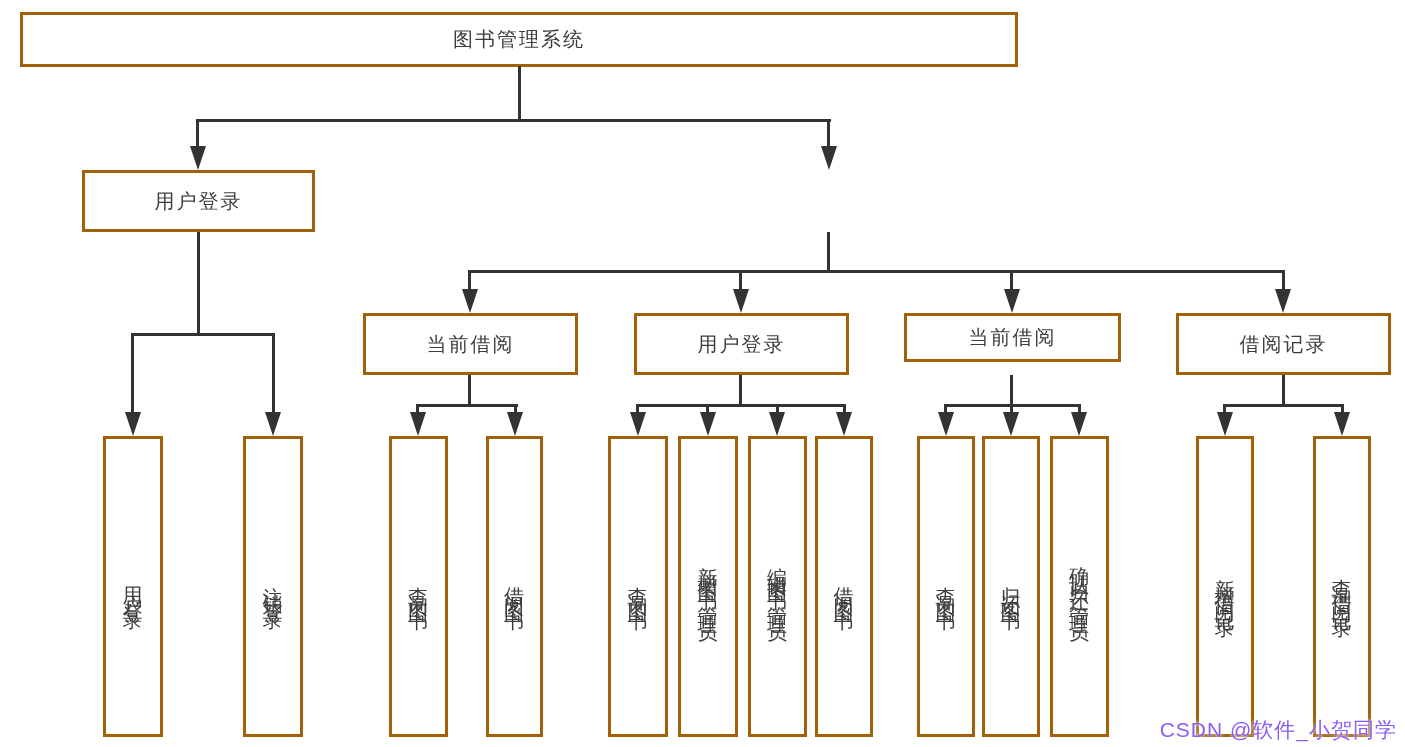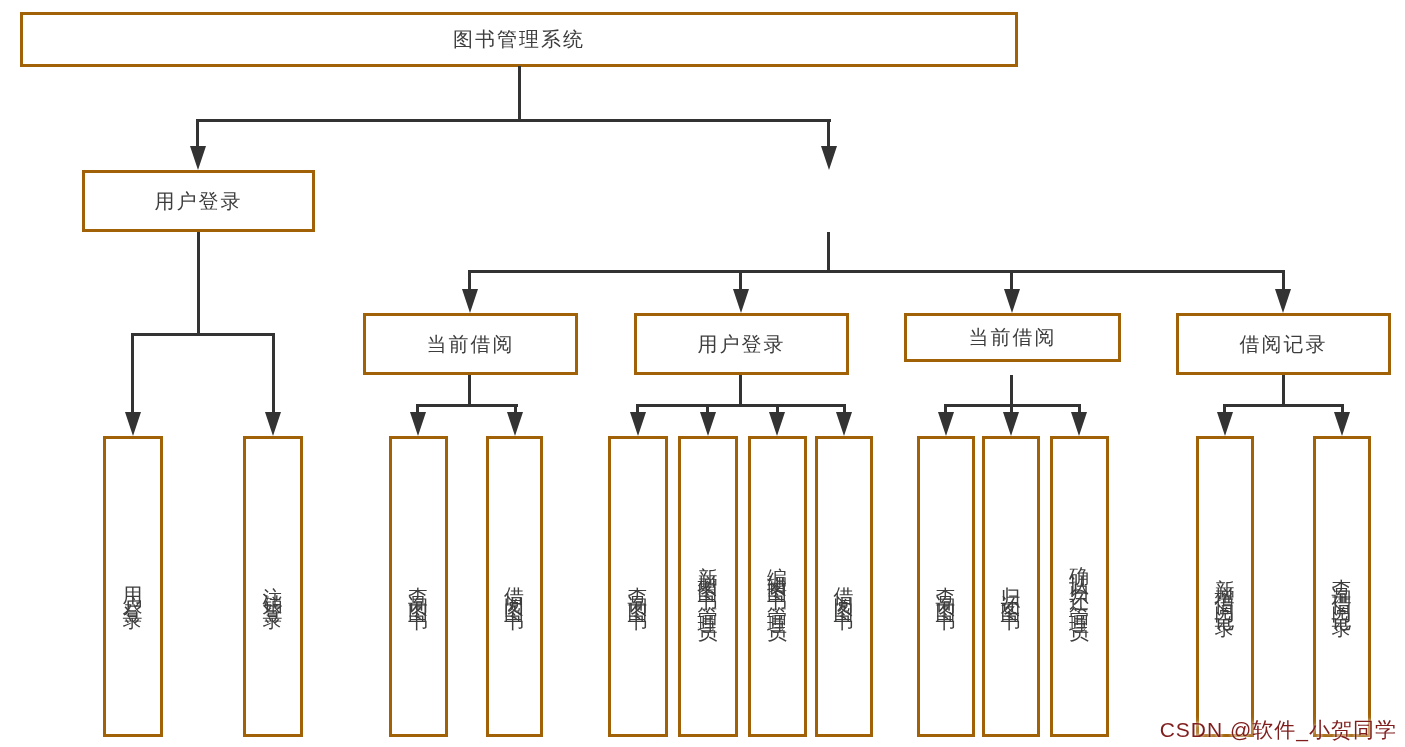--- a/index.html
+++ b/index.html
@@ -18,21 +18,21 @@
   }
   .vline{position:absolute;width:3px;background:#333333;}
   .hline{position:absolute;height:3px;background:#333333;}
   .ahead{
     position:absolute;width:0;height:0;
     border-left:8px solid transparent;border-right:8px solid transparent;
     border-top:24px solid #333333;
   }
   .watermark{
     position:absolute;right:8px;bottom:3px;z-index:10;
-    font-size:21px;color:#7f1d1d;letter-spacing:1px;
+    font-size:21px;color:#8b5cf6;letter-spacing:1px;
     text-shadow:0 0 3px rgba(255,255,255,0.95),0 0 6px rgba(255,255,255,0.8);
   }
 </style>
 </head>
 <body>
 
 <div class="canvas">
 
   <div class="box" style="left:20px;top:12px;width:998px;height:55px">
     <span>图书管理系统</span>

